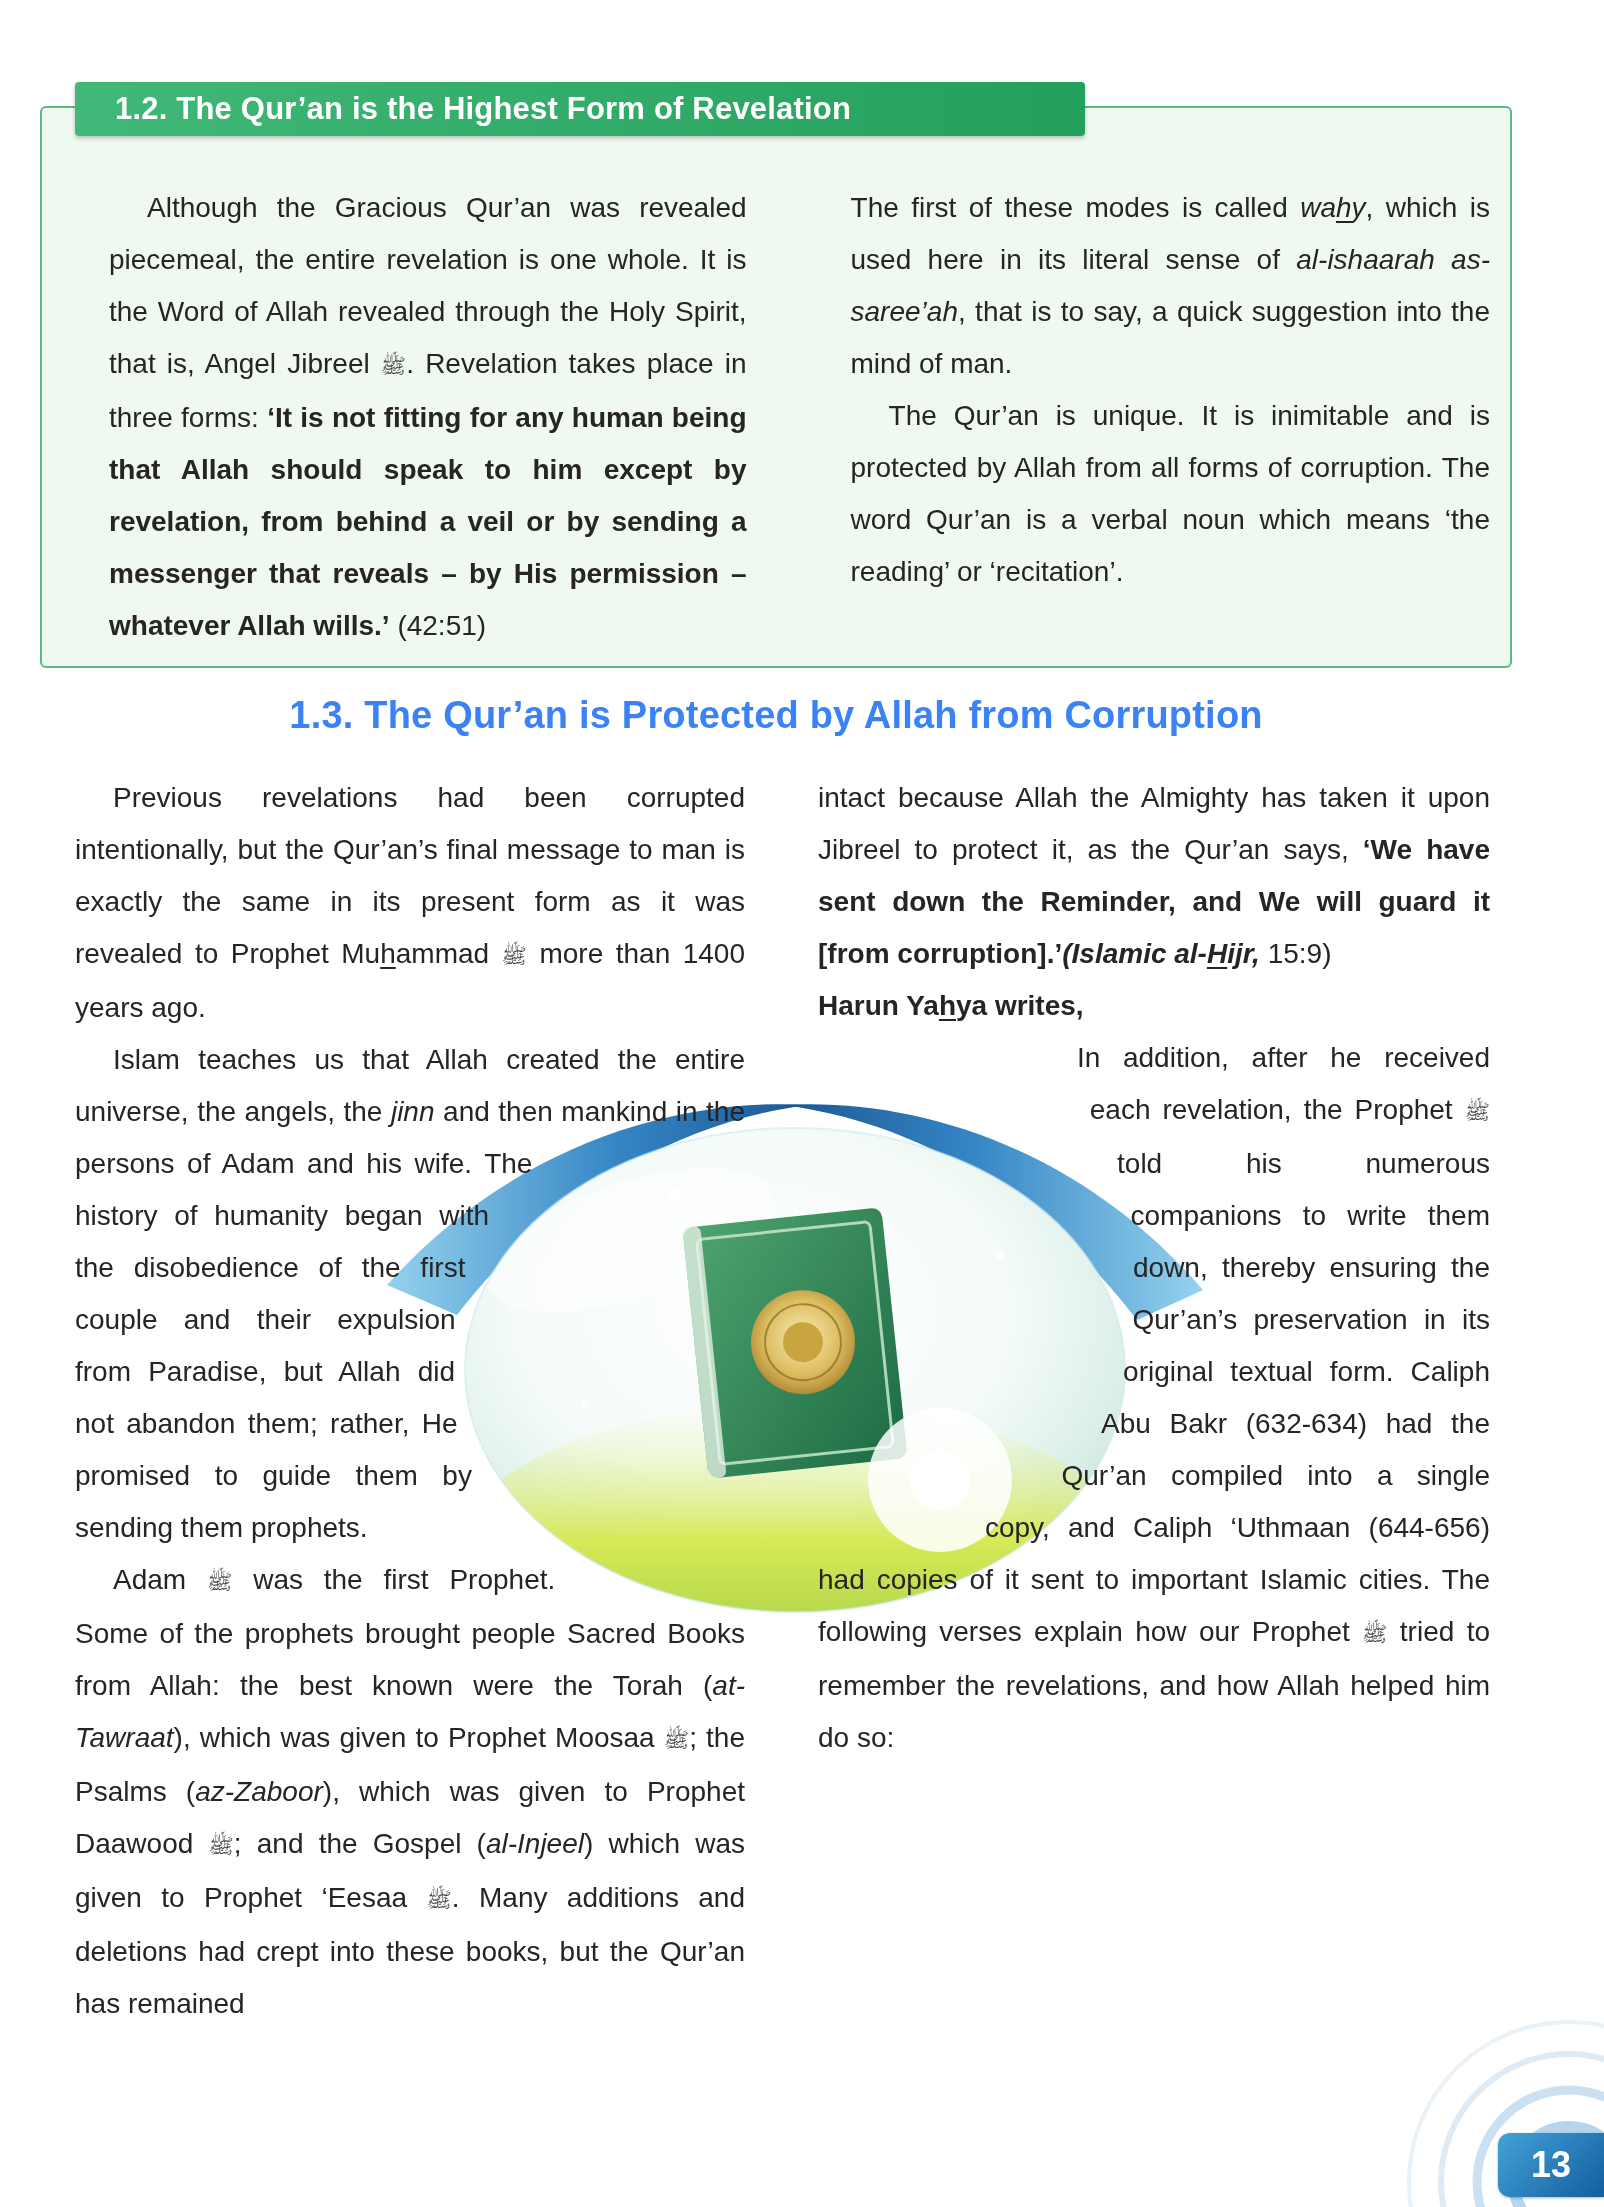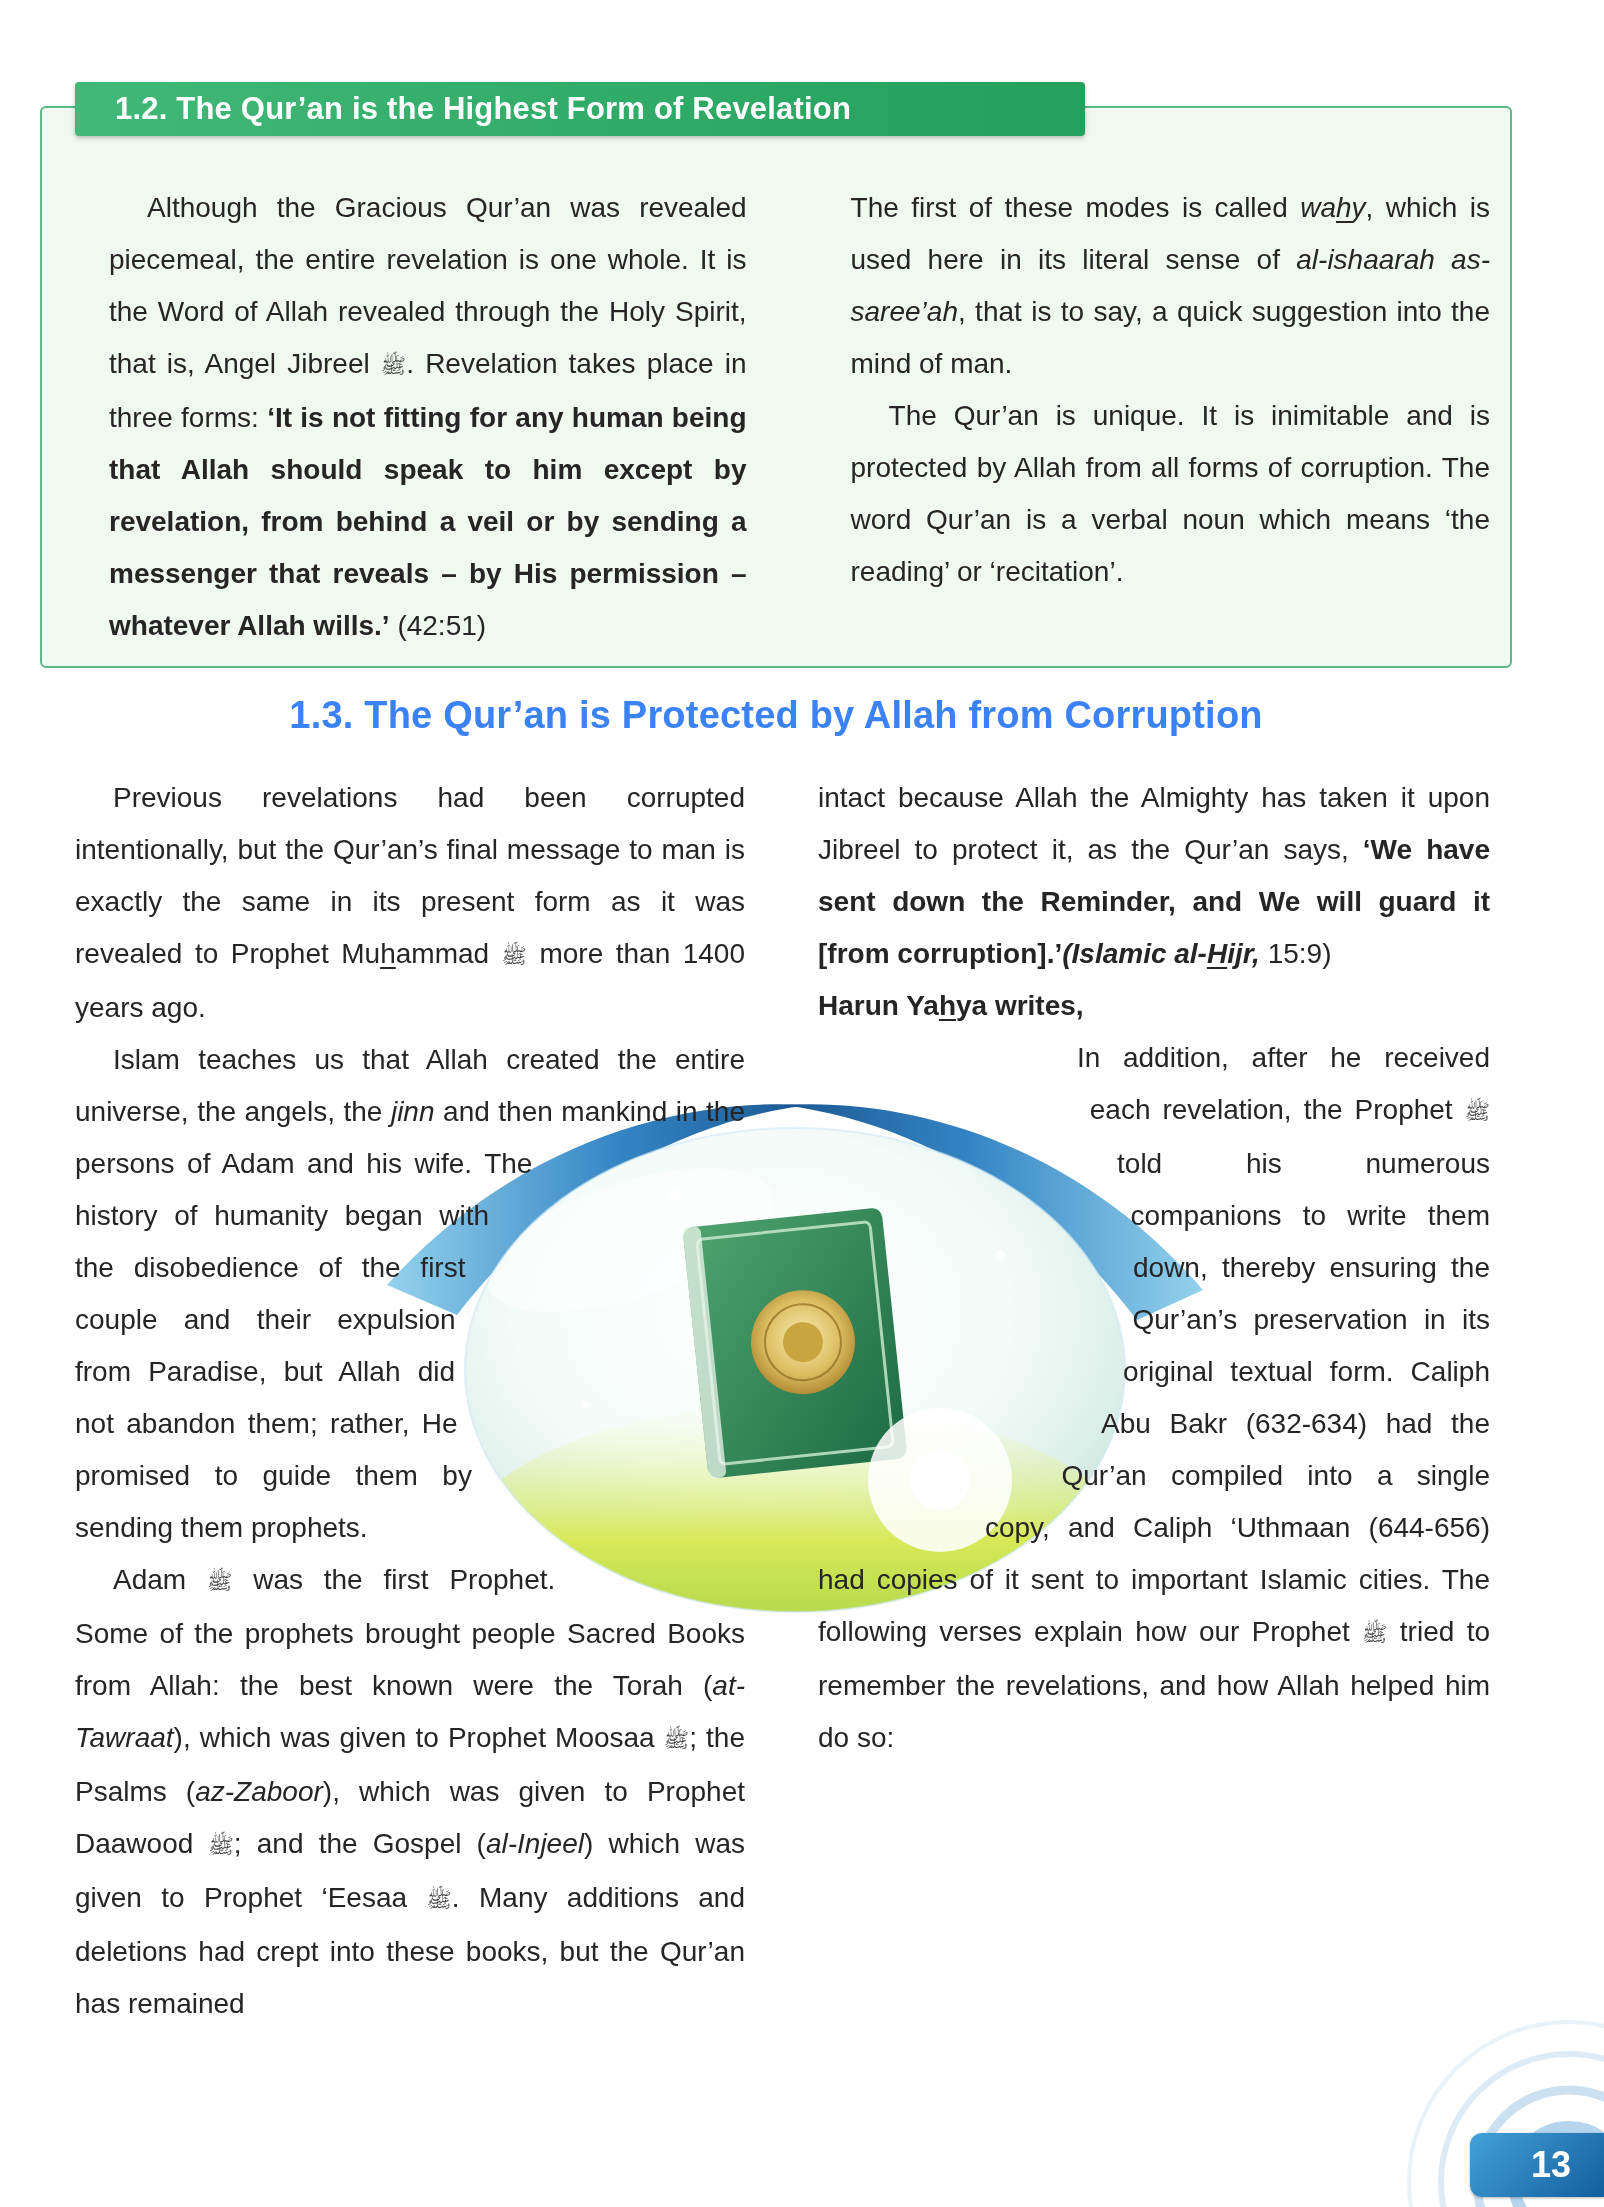--- a/index.html
+++ b/index.html
@@ -72,21 +72,20 @@
   .corner{
     position:absolute;right:0;bottom:0;width:240px;height:210px;z-index:3;
   }
   .corner svg{position:absolute;right:0;bottom:0;}
   .pageno{
     position:absolute;right:0;bottom:10px;width:106px;height:64px;
     background:linear-gradient(135deg,#43a2d8,#135e9e);
     border-radius:12px 0 0 12px;
     color:#ffffff;font-size:36px;font-weight:bold;line-height:64px;text-align:center;
     box-shadow:0 1px 3px rgba(0,0,0,.3);
-    padding-left:28px;
   }
 </style>
 </head>
 <body>
 
 <div class="page">
 
   <section class="box12">
     <div class="banner">
       <span>1.2. The Qur’an is the Highest Form of Revelation</span>

